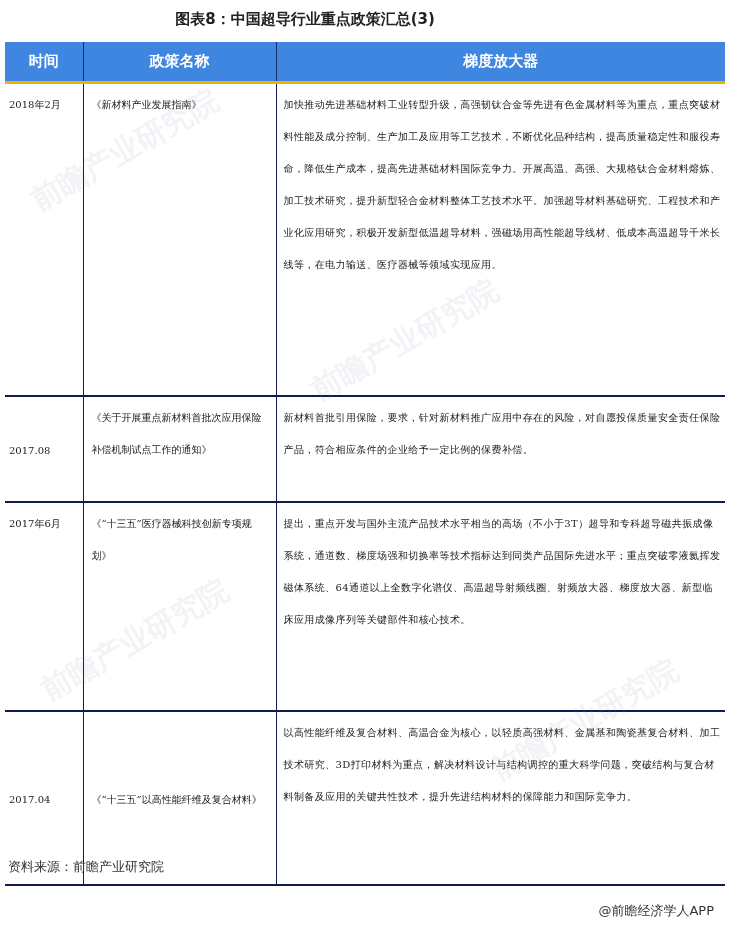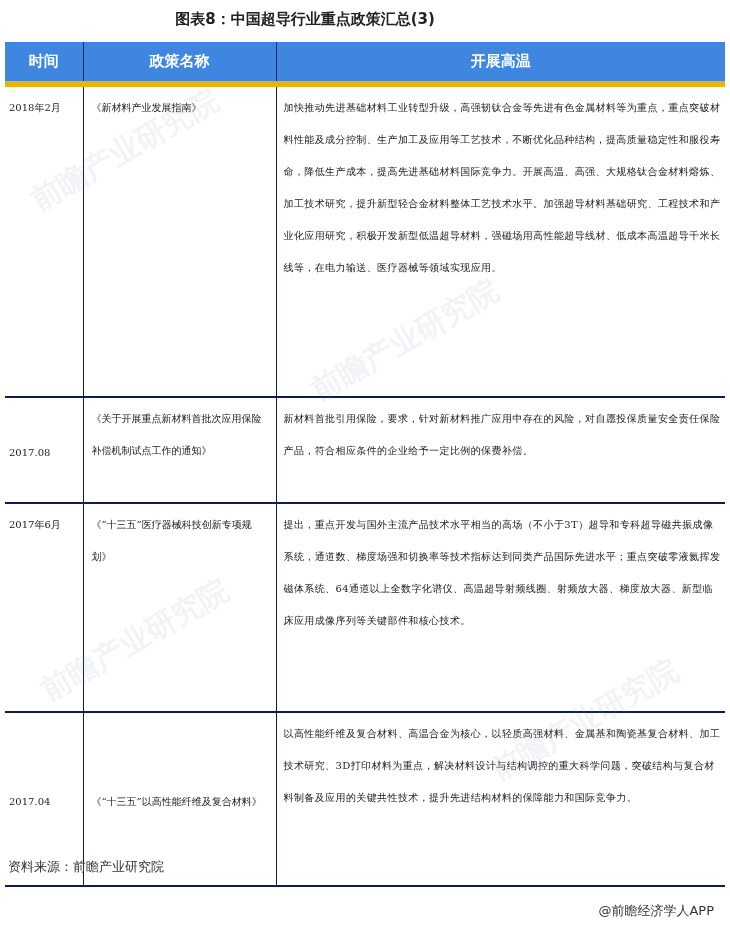--- a/index.html
+++ b/index.html
@@ -38,21 +38,21 @@
     table.policy th {
       background: #3f86e0;
       color: #ffffff;
       font-family: "DejaVu Sans", "Liberation Sans", sans-serif;
       font-size: 15px;
       font-weight: bold;
       height: 39px;
       padding: 0;
       text-align: center;
       border-left: 1px solid #1b2a6b;
-      border-bottom: 6px solid #eab308;
+      border-bottom: 3px solid #eab308;
     }
     table.policy th:first-child { border-left: none; }
     table.policy td {
       vertical-align: top;
       border-left: 1px solid #101c50;
       border-bottom: 2px solid #101c50;
       padding: 0;
       font-size: 10px;
       line-height: 32px;
     }
@@ -97,21 +97,21 @@
 <table class="policy">
   <colgroup>
     <col style="width:78px">
     <col style="width:193px">
     <col style="width:449px">
   </colgroup>
   <thead>
     <tr>
       <th>时间</th>
       <th>政策名称</th>
-      <th>开展高温</th>
+      <th>梯度放大器</th>
     </tr>
   </thead>
   <tbody>
     <tr style="height:313px">
       <td class="c-time">2018年2月</td>
       <td class="c-name">《新材料产业发展指南》</td>
       <td class="c-content">加快推动先进基础材料工业转型升级，高强韧钛合金等先进有色金属材料等为重点，重点突破材料性能及成分控制、生产加工及应用等工艺技术，不断优化品种结构，提高质量稳定性和服役寿命，降低生产成本，提高先进基础材料国际竞争力。开展高温、高强、大规格钛合金材料熔炼、加工技术研究，提升新型轻合金材料整体工艺技术水平。加强超导材料基础研究、工程技术和产业化应用研究，积极开发新型低温超导材料，强磁场用高性能超导线材、低成本高温超导千米长线等，在电力输送、医疗器械等领域实现应用。</td>
     </tr>
     <tr style="height:106px">
       <td class="c-time v-mid">2017.08</td>

